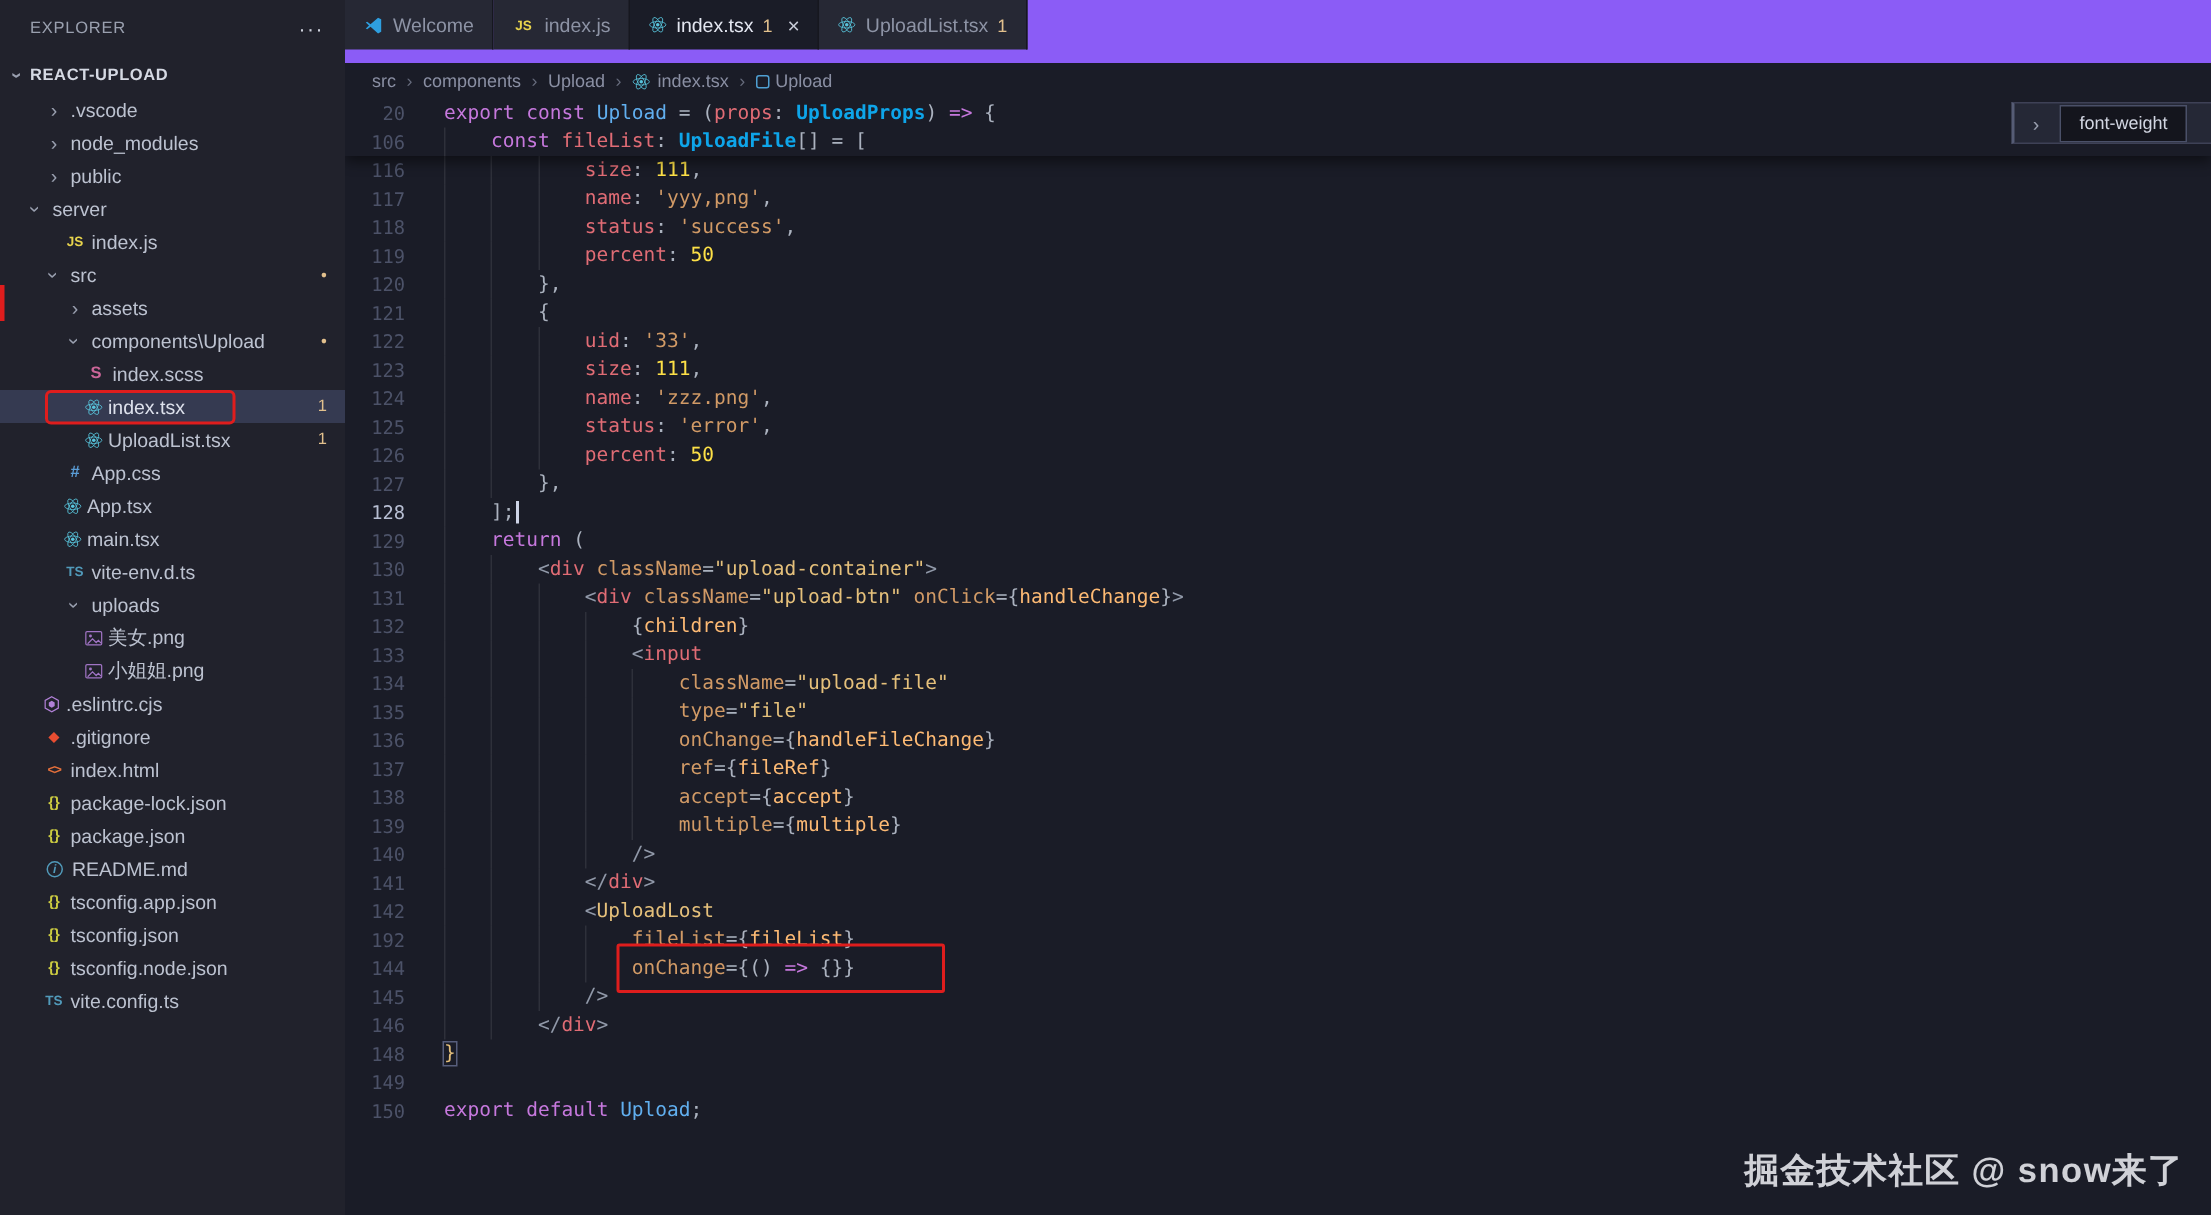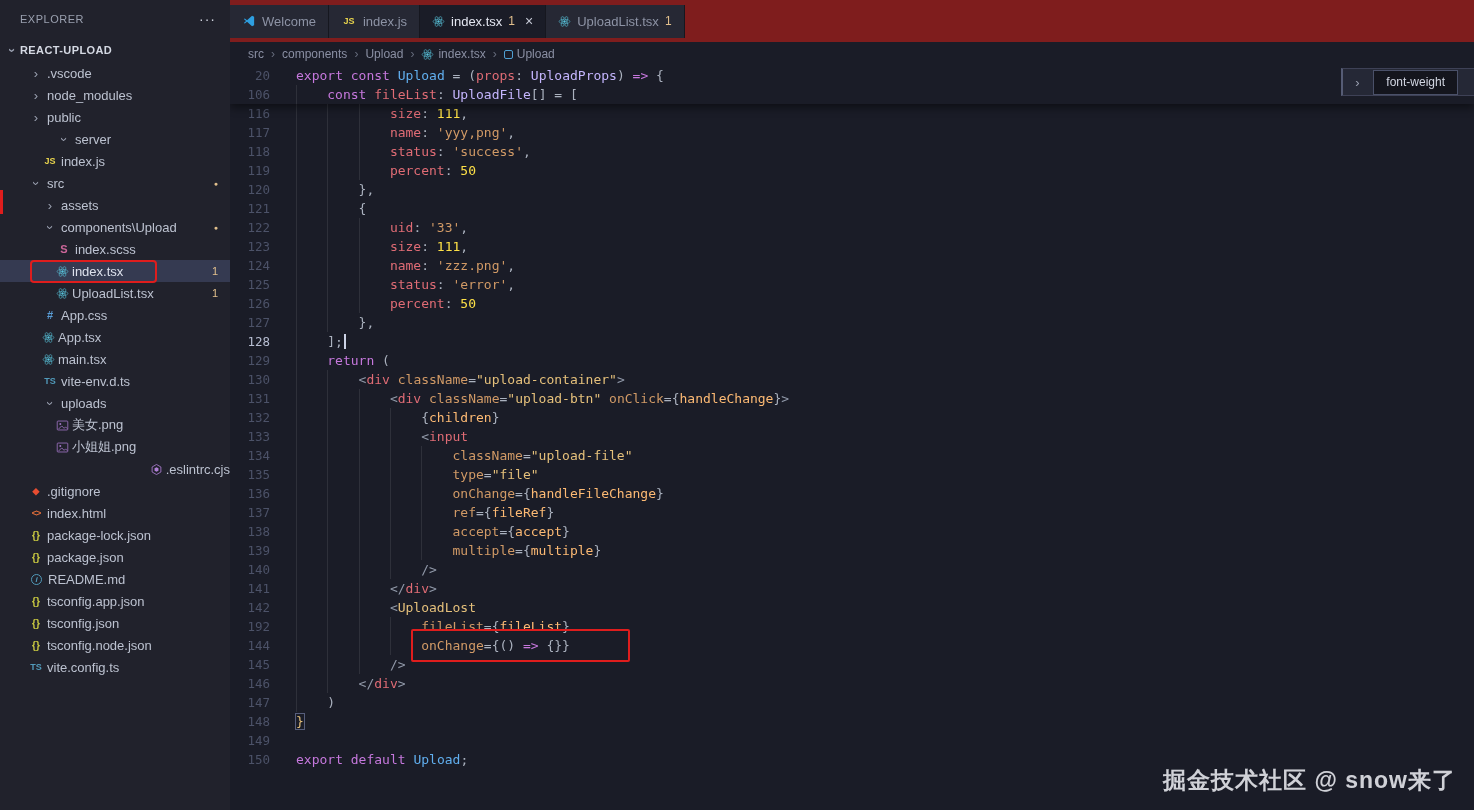--- a/index.html
+++ b/index.html
@@ -27,21 +27,21 @@
   .fic.scss { color: #cc6699; font-size: 11px; }
   .fic.css { color: #5a9dd6; font-size: 11px; }
   .fic.ts { color: #519aba; }
   .fic.git { color: #e84d31; }
   .fic.html { color: #e5703b; letter-spacing: -1px; }
   .fic.json { color: #cbcb41; font-size: 10px; }
   .fic.info { color: #519aba; border: 1px solid #519aba; border-radius: 50%; width: 11px; height: 11px; font-size: 8px; font-style: italic; margin: 0 3px; }
   .sym { width: 9px; height: 9px; border: 1px solid #4f9fd2; border-radius: 2px; display: inline-block; }
   svg { vertical-align: middle; }
   
-  #tabbar { position: absolute; left: 230px; right: 0; top: 0; height: 42px; background: #7f1d1d; display: flex; align-items: center; z-index: 3; }
+  #tabbar { position: absolute; left: 230px; right: 0; top: 0; height: 42px; background: #8b5cf6; display: flex; align-items: flex-start; z-index: 3; }
   .tab { height: 33px; display: flex; align-items: center; gap: 6px; padding: 0 12px; background: #262834; color: #8d93a5; font-size: 13px; border-right: 1px solid #16171f; cursor: pointer; }
   .tab.active { background: #1a1c27; color: #e4e7f1; }
   .tab-badge { color: #e2c08d; font-size: 12px; }
   .tab-close { margin-left: 4px; font-size: 14px; color: #c6cad6; }
   
   #breadcrumbs { position: absolute; left: 230px; top: 42px; right: 0; height: 24px; display: flex; align-items: center; gap: 7px; padding-left: 18px; font-size: 12px; color: #8a8fa3; background: #1a1c27; z-index: 3; }
   .crumb { display: flex; align-items: center; gap: 4px; cursor: pointer; }
   .crumb-sep { color: #666b7c; }
   
   #code { position: absolute; left: 230px; top: 66px; right: 0; bottom: 0; background: #1a1c27; font-family: "DejaVu Sans Mono", "Liberation Mono", monospace; font-size: 13px; line-height: 19px; overflow: hidden; }
@@ -49,21 +49,21 @@
   .code-line { display: flex; height: 19px; white-space: pre; }
   .ln { flex: 0 0 40px; width: 40px; text-align: right; color: #4c5268; font-size: 12.5px; user-select: none; cursor: pointer; }
   .ln.active { color: #b7bed2; }
   .content { margin-left: 26px; white-space: pre; position: relative; color: #abb2bf; }
   .guide { display: inline-block; width: 4ch; height: 19px; border-left: 1px solid rgba(255,255,255,0.09); vertical-align: top; }
   .cursor { display: inline-block; width: 2px; height: 15px; background: #cdd3e6; vertical-align: text-bottom; margin-left: 1px; }
   
   .tk-kw { color: #c678dd; }
   .tk-va { color: #61afef; }
   .tk-ex { color: #fdba74; }
-  .tk-ty { color: #c4b5fd; }
+  .tk-ty { color: #0ea5e9; font-weight: bold; }
   .tk-pr { color: #e06c75; }
   .tk-nu { color: #fde047; }
   .tk-st { color: #d19a66; }
   .tk-js { color: #e5c07b; }
   .tk-at { color: #d19a66; }
   .tk-tg { color: #e06c75; }
   .tk-cp { color: #e5c07b; }
   .tk-br { color: #9199a9; }
   .tk-tx { color: #abb2bf; }
   .tk-ar { color: #c678dd; }
@@ -101,21 +101,21 @@
           <span class="chev">›</span>
           <span class="tree-label">node_modules</span>
         </span>
       </div>
       <div class="tree-row" style="padding-left: 28px;">
         <span class="row-inner">
           <span class="chev">›</span>
           <span class="tree-label">public</span>
         </span>
       </div>
-      <div class="tree-row" style="padding-left: 16px; margin-left: 40px;">
+      <div class="tree-row" style="padding-left: 16px;">
         <span class="row-inner">
           <span class="chev down">›</span>
           <span class="tree-label">server</span>
         </span>
       </div>
       <div class="tree-row" style="padding-left: 42px;">
         <span class="row-inner">
           <span class="fic js">JS</span>
           <span class="tree-label">index.js</span>
         </span>
@@ -231,21 +231,21 @@
       <div class="tree-row" style="padding-left: 56px;">
         <span class="row-inner">
           <svg viewBox="0 0 16 16" width="13" height="13">
             <rect x="1.5" y="2.5" width="13" height="11" rx="1" fill="none" stroke="#a074c4"></rect>
             <circle cx="5.3" cy="6.2" r="1.2" fill="#a074c4"></circle>
             <path d="M3 12.5 L7 8.5 L10 11.5 L11.8 9.7 L14 12" stroke="#a074c4" fill="none"></path>
           </svg>
           <span class="tree-label">小姐姐.png</span>
         </span>
       </div>
-      <div class="tree-row" style="padding-left: 12px; justify-content: flex-end;">
+      <div class="tree-row" style="padding-left: 28px;">
         <span class="row-inner">
           <svg viewBox="0 0 16 16" width="13" height="13">
             <path d="M8 1.8 L13.4 4.9 V11.1 L8 14.2 L2.6 11.1 V4.9 Z" fill="none" stroke="#b180d7"></path>
             <path d="M8 5.2 L10.4 6.6 V9.4 L8 10.8 L5.6 9.4 V6.6 Z" fill="#b180d7"></path>
           </svg>
           <span class="tree-label">.eslintrc.cjs</span>
         </span>
       </div>
       <div class="tree-row" style="padding-left: 28px;">
         <span class="row-inner">
@@ -409,20 +409,19 @@
       <div class="code-line"><span class="ln">137</span><span class="content"><span class="guide"></span><span class="guide"></span><span class="guide"></span><span class="guide"></span><span class="guide"></span><span class="tk-at">ref</span><span class="tk-tx">={</span><span class="tk-ex">fileRef</span><span class="tk-tx">}</span></span></div>
       <div class="code-line"><span class="ln">138</span><span class="content"><span class="guide"></span><span class="guide"></span><span class="guide"></span><span class="guide"></span><span class="guide"></span><span class="tk-at">accept</span><span class="tk-tx">={</span><span class="tk-ex">accept</span><span class="tk-tx">}</span></span></div>
       <div class="code-line"><span class="ln">139</span><span class="content"><span class="guide"></span><span class="guide"></span><span class="guide"></span><span class="guide"></span><span class="guide"></span><span class="tk-at">multiple</span><span class="tk-tx">={</span><span class="tk-ex">multiple</span><span class="tk-tx">}</span></span></div>
       <div class="code-line"><span class="ln">140</span><span class="content"><span class="guide"></span><span class="guide"></span><span class="guide"></span><span class="guide"></span><span class="tk-br">/&gt;</span></span></div>
       <div class="code-line"><span class="ln">141</span><span class="content"><span class="guide"></span><span class="guide"></span><span class="guide"></span><span class="tk-br">&lt;/</span><span class="tk-tg">div</span><span class="tk-br">&gt;</span></span></div>
       <div class="code-line"><span class="ln">142</span><span class="content"><span class="guide"></span><span class="guide"></span><span class="guide"></span><span class="tk-br">&lt;</span><span class="tk-cp">UploadLost</span></span></div>
       <div class="code-line"><span class="ln">192</span><span class="content"><span class="guide"></span><span class="guide"></span><span class="guide"></span><span class="guide"></span><span class="tk-at">fileList</span><span class="tk-tx">={</span><span class="tk-ex">fileList</span><span class="tk-tx">}</span></span></div>
       <div class="code-line"><span class="ln">144</span><span class="content"><span class="guide"></span><span class="guide"></span><span class="guide"></span><span class="guide"></span><span class="redbox"><span class="tk-at">onChange</span><span class="tk-tx">={() </span><span class="tk-ar">=&gt;</span><span class="tk-tx"> {}}</span></span></span></div>
       <div class="code-line"><span class="ln">145</span><span class="content"><span class="guide"></span><span class="guide"></span><span class="guide"></span><span class="tk-br">/&gt;</span></span></div>
       <div class="code-line"><span class="ln">146</span><span class="content"><span class="guide"></span><span class="guide"></span><span class="tk-br">&lt;/</span><span class="tk-tg">div</span><span class="tk-br">&gt;</span></span></div>
-      <div class="code-line"><span class="ln">147</span><span class="content"><span class="guide"></span><span class="tk-tx">)</span></span></div>
       <div class="code-line"><span class="ln">148</span><span class="content"><span class="tk-cp tk-mt">}</span></span></div>
       <div class="code-line"><span class="ln">149</span><span class="content"></span></div>
       <div class="code-line"><span class="ln">150</span><span class="content"><span class="tk-kw">export</span><span class="tk-tx"> </span><span class="tk-kw">default</span><span class="tk-tx"> </span><span class="tk-va">Upload</span><span class="tk-tx">;</span></span></div>
     </div>
 </div>
 
 <div id="watermark">掘金技术社区 @ snow来了</div>
 
 </body></html>

